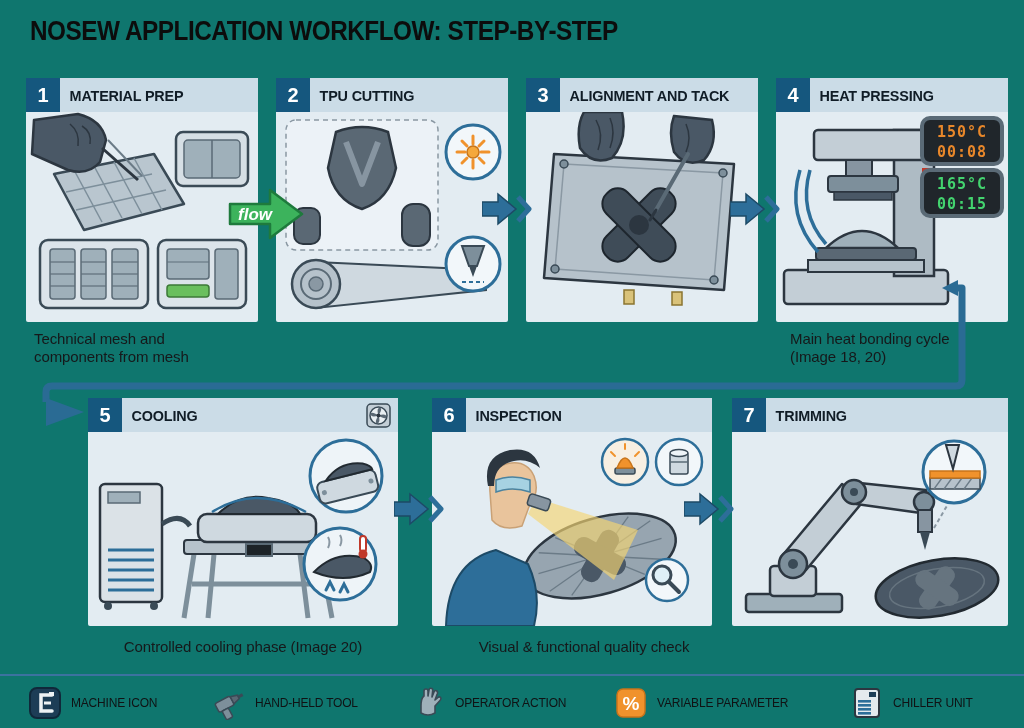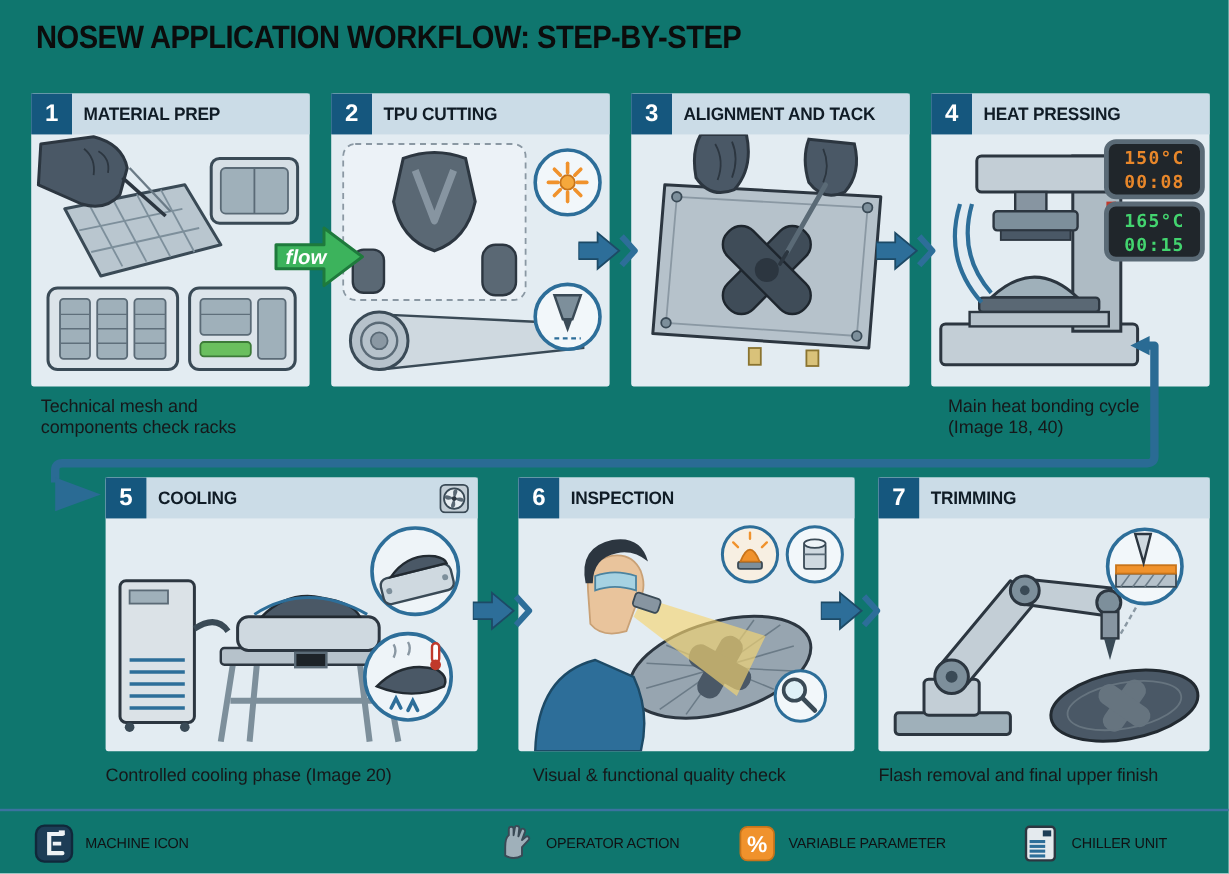--- a/index.html
+++ b/index.html
@@ -13,21 +13,21 @@
   .phead{height:34px;background:#cbdce7;display:flex;align-items:stretch;}
   .badge{width:34px;background:#15577e;color:#fff;font-weight:bold;font-size:20px;
          display:flex;align-items:center;justify-content:center;flex:none;}
   .ptitle{display:flex;align-items:center;padding-left:10px;font-weight:bold;font-size:15px;
           color:#101c26;letter-spacing:-0.2px;white-space:nowrap;transform:scaleX(.96);
           transform-origin:left center;}
   .pill{position:absolute;top:34px;left:0;right:0;bottom:0;}
   .pill svg{width:100%;height:100%;display:block;}
   .cap{position:absolute;font-size:15px;line-height:1.22;color:#16181a;white-space:pre-line;
        letter-spacing:-0.1px;}
-  .capc{text-align:left;}
+  .capc{text-align:center;}
   .arrow{position:absolute;}
   .overlay{position:absolute;left:0;top:0;width:1024px;height:728px;pointer-events:none;}
   .legend-divider{position:absolute;left:0;top:674px;width:1024px;height:2px;background:#3c72a0;}
   .legend-item{position:absolute;top:684px;height:38px;display:flex;align-items:center;gap:9px;}
   .legend-label{font-size:12px;color:#101214;letter-spacing:-0.2px;white-space:nowrap;}
   .fanwrap{margin-left:auto;margin-right:7px;align-self:center;display:flex;}
 </style>
 </head>
 <body>
 
@@ -89,21 +89,21 @@
           <rect x="132" y="128" width="88" height="68" rx="8" fill="#dce4ea" stroke="#3a4a56" stroke-width="2.5"></rect>
           <rect x="141" y="137" width="42" height="30" rx="3" fill="#9fb0ba" stroke="#5a6a76" stroke-width="1.5"></rect>
           <rect x="189" y="137" width="23" height="50" rx="3" fill="#9fb0ba" stroke="#5a6a76" stroke-width="1.5"></rect>
           <rect x="141" y="173" width="42" height="12" rx="3" fill="#6abf5e" stroke="#3c7a38" stroke-width="1.5"></rect>
           <line x1="141" y1="150" x2="183" y2="150" stroke="#5f6f7b" stroke-width="1.2"></line>
         </g>
       </svg>
     </div>
   </div>
   <div class="cap" style="left:34px;top:330px">Technical mesh and
-components check racks</div>
+components from mesh</div>
 
   <div class="panel r1" style="left:276px">
     <div class="phead">
       <div class="badge">2</div>
       <div class="ptitle">TPU CUTTING</div>
     </div>
     <div class="pill">
       <svg viewBox="0 0 232 210">
         <g>
           <polygon points="40,150 210,158 210,178 40,196" fill="#cfd9e0" stroke="#3a4a56" stroke-width="2"></polygon>
@@ -218,21 +218,21 @@
         </g>
         <g>
           <rect x="146" y="58" width="80" height="46" rx="8" fill="#20262b" stroke="#5a6a76" stroke-width="4"></rect>
           <text x="186" y="77" text-anchor="middle" font-family="DejaVu Sans Mono, monospace" font-weight="bold" font-size="15" letter-spacing="1" fill="#43d46f">165°C</text>
           <text x="186" y="97" text-anchor="middle" font-family="DejaVu Sans Mono, monospace" font-weight="bold" font-size="15" letter-spacing="1" fill="#43d46f">00:15</text>
         </g>
       </svg>
     </div>
   </div>
   <div class="cap" style="left:790px;top:330px">Main heat bonding cycle
-(Image 18, 40)</div>
+(Image 18, 20)</div>
 
   <svg class="arrow" style="left:228px;top:186px" width="78" height="56" viewBox="0 0 78 56">
     <polygon points="2,18 42,18 42,4 74,28 42,52 42,38 2,38" fill="#3cb35c" stroke="#1e7a3c" stroke-width="2.5" stroke-linejoin="round"></polygon>
     <text x="10" y="34" font-size="17" font-style="italic" font-weight="bold" fill="#ffffff">flow</text>
   </svg>
   <svg class="arrow" style="left:482px;top:192px" width="50" height="34" viewBox="0 0 50 34">
     <polygon points="0,10 16,10 16,2 34,17 16,32 16,24 0,24" fill="#2d6e99" stroke="#1d4a66" stroke-width="1.5"></polygon>
     <polyline points="36,5 47,17 36,29" fill="none" stroke="#2d6e99" stroke-width="5" stroke-linejoin="round"></polyline>
   </svg>
   <svg class="arrow" style="left:730px;top:192px" width="50" height="34" viewBox="0 0 50 34">
@@ -422,21 +422,20 @@
               <line x1="212" y1="57" x2="220" y2="46"></line>
             <line x1="222" y1="57" x2="230" y2="46"></line>
               <line x1="232" y1="57" x2="240" y2="46"></line>
           </g>
           <rect x="198" y="39" width="50" height="7" fill="#f0922c" stroke="#c8741a" stroke-width="1.5"></rect>
           <polygon points="214,13 227,13 221,37" fill="#cfd9e0" stroke="#2c3640" stroke-width="2"></polygon>
         </g>
       </svg>
     </div>
   </div>
-  <div class="cap capc" style="left:732px;top:638px;width:276px">Flash removal and final upper finish</div>
 
   <svg class="arrow" style="left:394px;top:492px" width="50" height="34" viewBox="0 0 50 34">
     <polygon points="0,10 16,10 16,2 34,17 16,32 16,24 0,24" fill="#2d6e99" stroke="#1d4a66" stroke-width="1.5"></polygon>
     <polyline points="36,5 47,17 36,29" fill="none" stroke="#2d6e99" stroke-width="5" stroke-linejoin="round"></polyline>
   </svg>
   <svg class="arrow" style="left:684px;top:492px" width="50" height="34" viewBox="0 0 50 34">
     <polygon points="0,10 16,10 16,2 34,17 16,32 16,24 0,24" fill="#2d6e99" stroke="#1d4a66" stroke-width="1.5"></polygon>
     <polyline points="36,5 47,17 36,29" fill="none" stroke="#2d6e99" stroke-width="5" stroke-linejoin="round"></polyline>
   </svg>
 
@@ -445,20 +444,31 @@
   <div class="legend-item" style="left:28px">
     <svg width="34" height="34" viewBox="0 0 34 34">
       <rect x="2" y="2" width="30" height="30" rx="7" fill="#1d3d56" stroke="#10283a" stroke-width="2"></rect>
       <path d="M24 9 H13 V25 H24" fill="none" stroke="#eef2f5" stroke-width="3.5" stroke-linecap="round"></path>
       <line x1="16" y1="17" x2="23" y2="17" stroke="#eef2f5" stroke-width="3"></line>
       <rect x="21" y="6" width="5" height="4" fill="#eef2f5"></rect>
     </svg>
     <span class="legend-label">MACHINE ICON</span>
   </div>
 
+  <div class="legend-item" style="left:212px">
+    <svg width="34" height="34" viewBox="0 0 34 34">
+      <g transform="rotate(-28 17 17)">
+        <rect x="4" y="11" width="17" height="10" rx="2" fill="#7d8f9b" stroke="#3a4a56" stroke-width="1.5"></rect>
+        <polygon points="21,12 28,14 28,18 21,20" fill="#5a6874" stroke="#3a4a56" stroke-width="1.5"></polygon>
+        <rect x="28" y="14.5" width="5" height="3" fill="#3a4a56"></rect>
+        <rect x="7" y="21" width="7" height="10" rx="1.5" fill="#7d8f9b" stroke="#3a4a56" stroke-width="1.5"></rect>
+      </g>
+    </svg>
+    <span class="legend-label">HAND-HELD TOOL</span>
+  </div>
 
   <div class="legend-item" style="left:412px">
     <svg width="34" height="34" viewBox="0 0 34 34">
       <path d="M9 20 Q9 12 12 10 L12 5 Q12 3 14 3 Q16 3 16 5 L16 10 L17 4 Q17.3 2 19 2.3 Q21 2.6 20.7 4.6 L20 11 L22 6 Q22.7 4 24.4 4.7 Q26 5.4 25.4 7.4 L23 14 L26 11.5 Q27.5 10.3 28.6 11.6 Q29.6 12.9 28.2 14.3 L23 20 L23 27 Q16 31 9 27 Z" fill="#9fb0ba" stroke="#3a4a56" stroke-width="1.6" stroke-linejoin="round"></path>
     </svg>
     <span class="legend-label">OPERATOR ACTION</span>
   </div>
 
   <div class="legend-item" style="left:614px">
     <svg width="34" height="34" viewBox="0 0 34 34">

